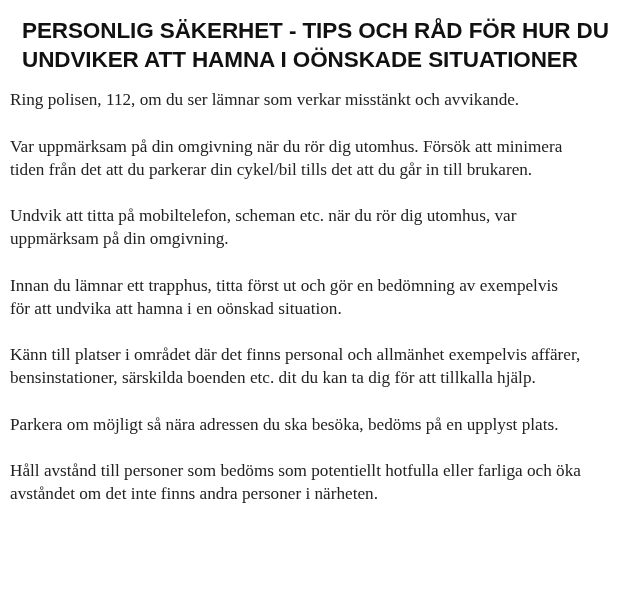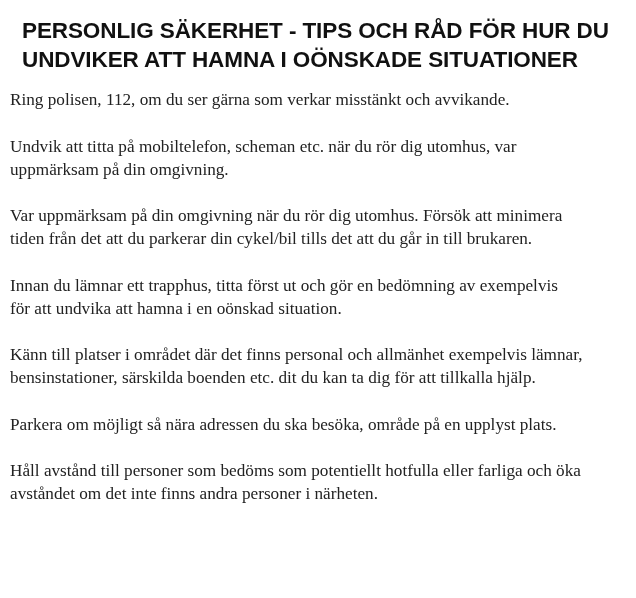--- a/index.html
+++ b/index.html
@@ -14,20 +14,20 @@
     font-family: "Liberation Serif", serif; font-size: 17.2px; line-height: 23px; color: #222;
   }
   .body p { margin: 0 0 23.5px 0; }
 </style>
 </head>
 <body>
 
 <h1 class="title">PERSONLIG SÄKERHET - TIPS OCH RÅD FÖR HUR DU UNDVIKER ATT HAMNA I OÖNSKADE SITUATIONER</h1>
 
 <div class="body">
-  <p>Ring polisen, 112, om du ser gärna som verkar misstänkt och avvikande.</p>
+  <p>Ring polisen, 112, om du ser lämnar som verkar misstänkt och avvikande.</p>
+  <p style="width:590px">Var uppmärksam på din omgivning när du rör dig utomhus. Försök att minimera tiden från det att du parkerar din cykel/bil tills det att du går in till brukaren.</p>
   <p style="width:590px">Undvik att titta på mobiltelefon, scheman etc. när du rör dig utomhus, var uppmärksam på din omgivning.</p>
-  <p style="width:590px">Var uppmärksam på din omgivning när du rör dig utomhus. Försök att minimera tiden från det att du parkerar din cykel/bil tills det att du går in till brukaren.</p>
   <p style="width:560px">Innan du lämnar ett trapphus, titta först ut och gör en bedömning av exempelvis för att undvika att hamna i en oönskad situation.</p>
-  <p style="width:610px">Känn till platser i området där det finns personal och allmänhet exempelvis lämnar, bensinstationer, särskilda boenden etc. dit du kan ta dig för att tillkalla hjälp.</p>
-  <p style="width:620px">Parkera om möjligt så nära adressen du ska besöka, område på en upplyst plats.</p>
+  <p style="width:610px">Känn till platser i området där det finns personal och allmänhet exempelvis affärer, bensinstationer, särskilda boenden etc. dit du kan ta dig för att tillkalla hjälp.</p>
+  <p style="width:620px">Parkera om möjligt så nära adressen du ska besöka, bedöms på en upplyst plats.</p>
   <p style="width:620px">Håll avstånd till personer som bedöms som potentiellt hotfulla eller farliga och öka avståndet om det inte finns andra personer i närheten.</p>
 </div>
 
 </body></html>

